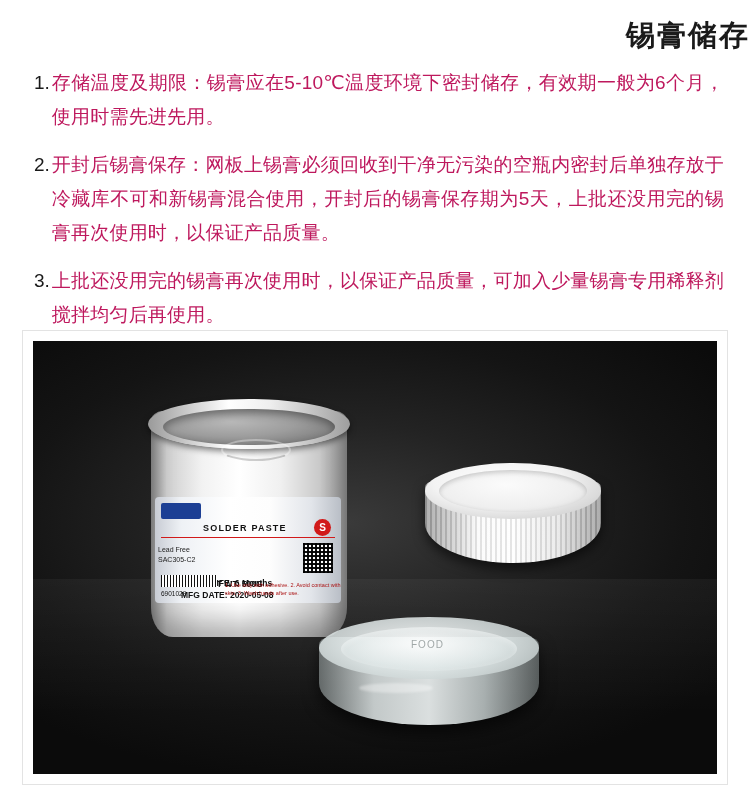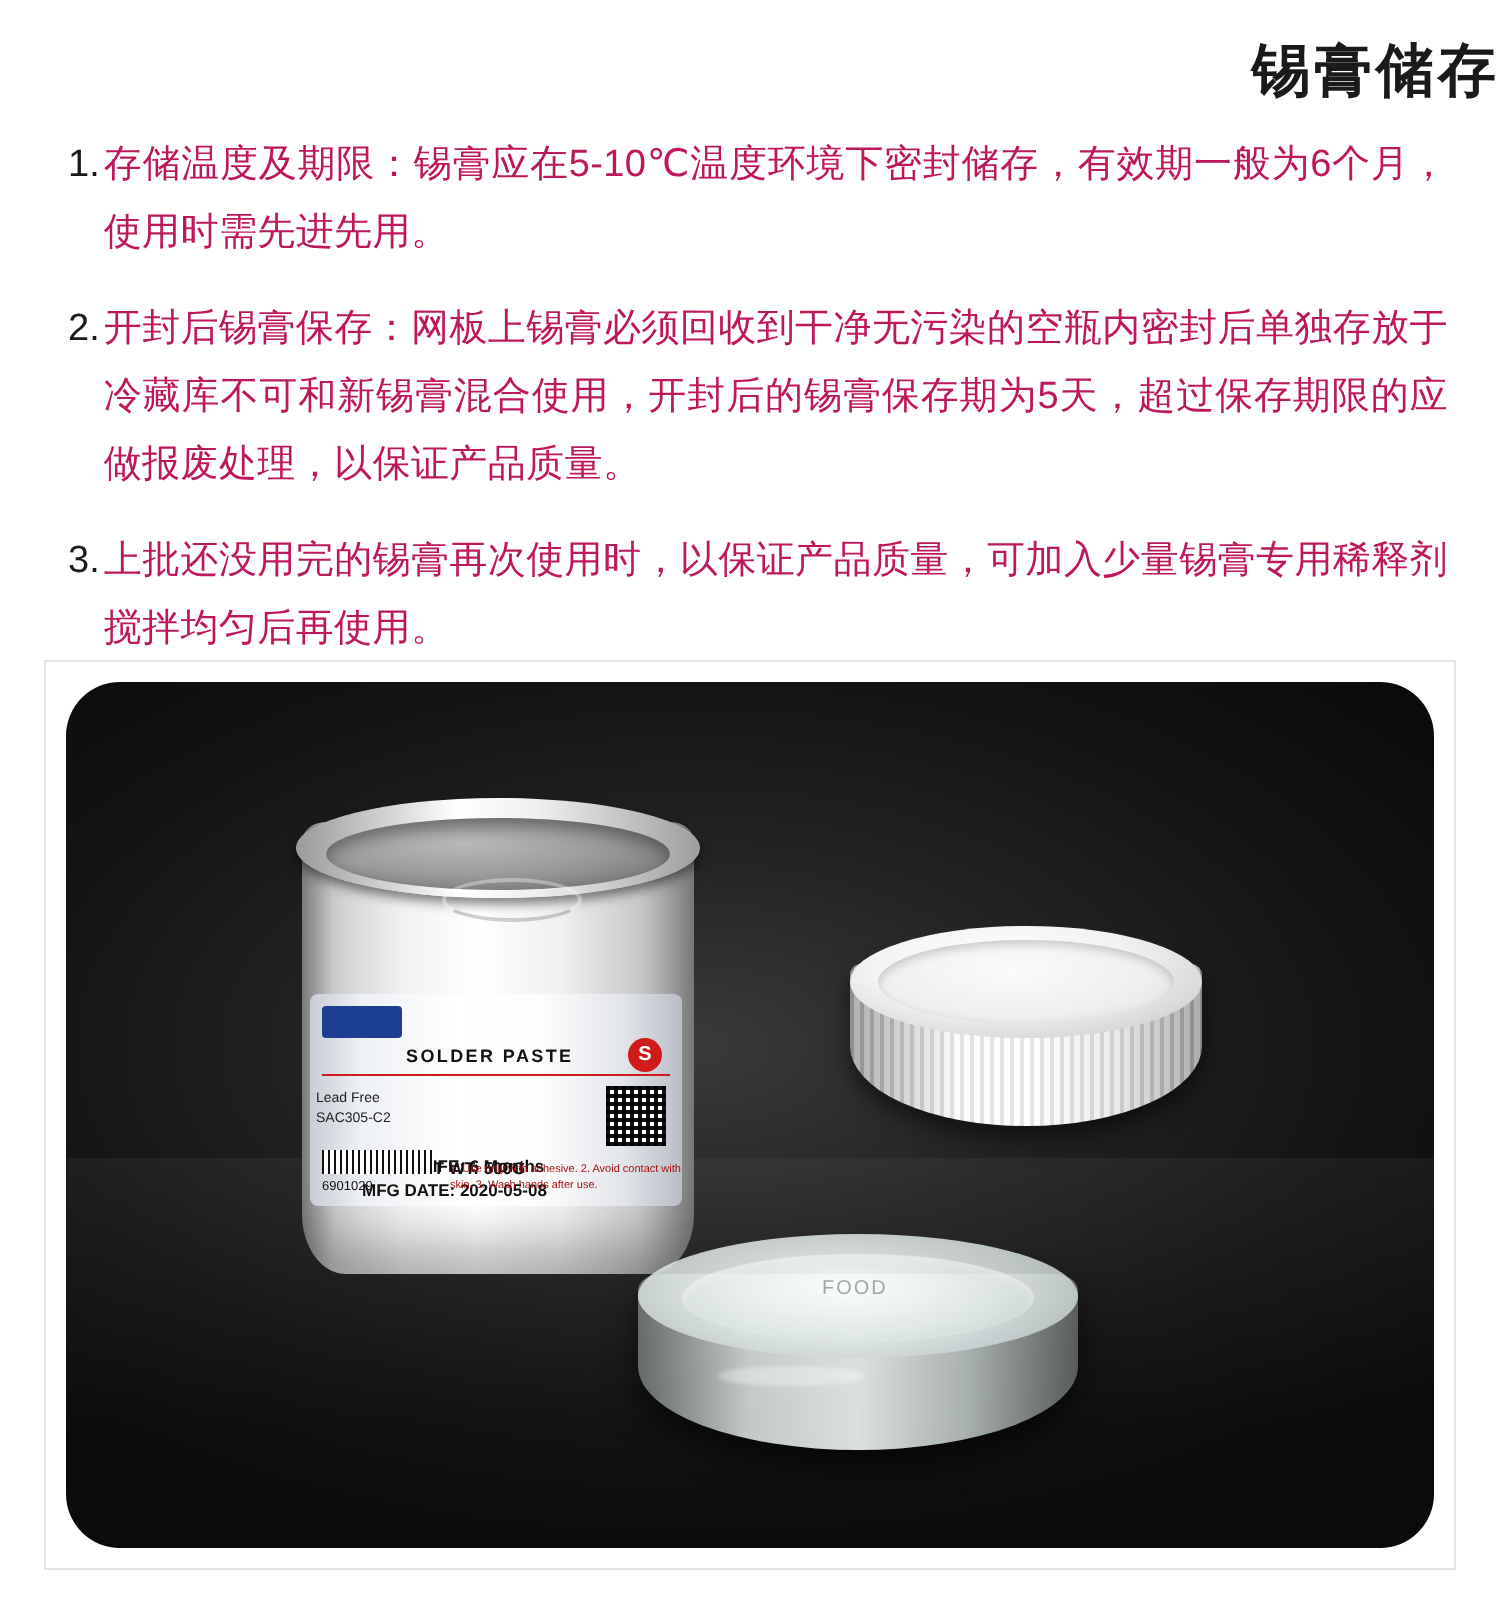--- a/index.html
+++ b/index.html
@@ -62,21 +62,20 @@
     border: 1px solid #e3e3e3;
     box-sizing: border-box;
     padding: 10px;
   }
   .photo {
     position: relative;
     width: 100%;
     height: 100%;
     background: radial-gradient(ellipse 70% 60% at 46% 42%, #3a3a3a 0%, #232323 38%, #141414 70%, #0b0b0b 100%);
     overflow: hidden;
-    border-radius: 27px;
   }
   .photo .floor-sheen {
     position: absolute;
     left: 0; right: 0; bottom: 0;
     height: 45%;
     background: linear-gradient(to bottom, rgba(255,255,255,0.045), rgba(255,255,255,0) 70%);
   }
   
   .jar {
     position: absolute;
@@ -347,21 +346,21 @@
 
   <div class="list">
 
     <div class="item">
       <div class="item-num">1.</div>
       <div class="item-text">存储温度及期限：锡膏应在5-10℃温度环境下密封储存，有效期一般为6个月，使用时需先进先用。</div>
     </div>
 
     <div class="item">
       <div class="item-num">2.</div>
-      <div class="item-text">开封后锡膏保存：网板上锡膏必须回收到干净无污染的空瓶内密封后单独存放于冷藏库不可和新锡膏混合使用，开封后的锡膏保存期为5天，超过保存期限的应做报废处理，以保证产品质量。</div>
+      <div class="item-text">开封后锡膏保存：网板上锡膏必须回收到干净无污染的空瓶内密封后单独存放于冷藏库不可和新锡膏混合使用，开封后的锡膏保存期为5天，上批还没用完的锡膏再次使用时，以保证产品质量。</div>
     </div>
 
     <div class="item">
       <div class="item-num">3.</div>
       <div class="item-text">上批还没用完的锡膏再次使用时，以保证产品质量，可加入少量锡膏专用稀释剂搅拌均匀后再使用。</div>
     </div>
 
   </div>
 
   <div class="photo-frame">

